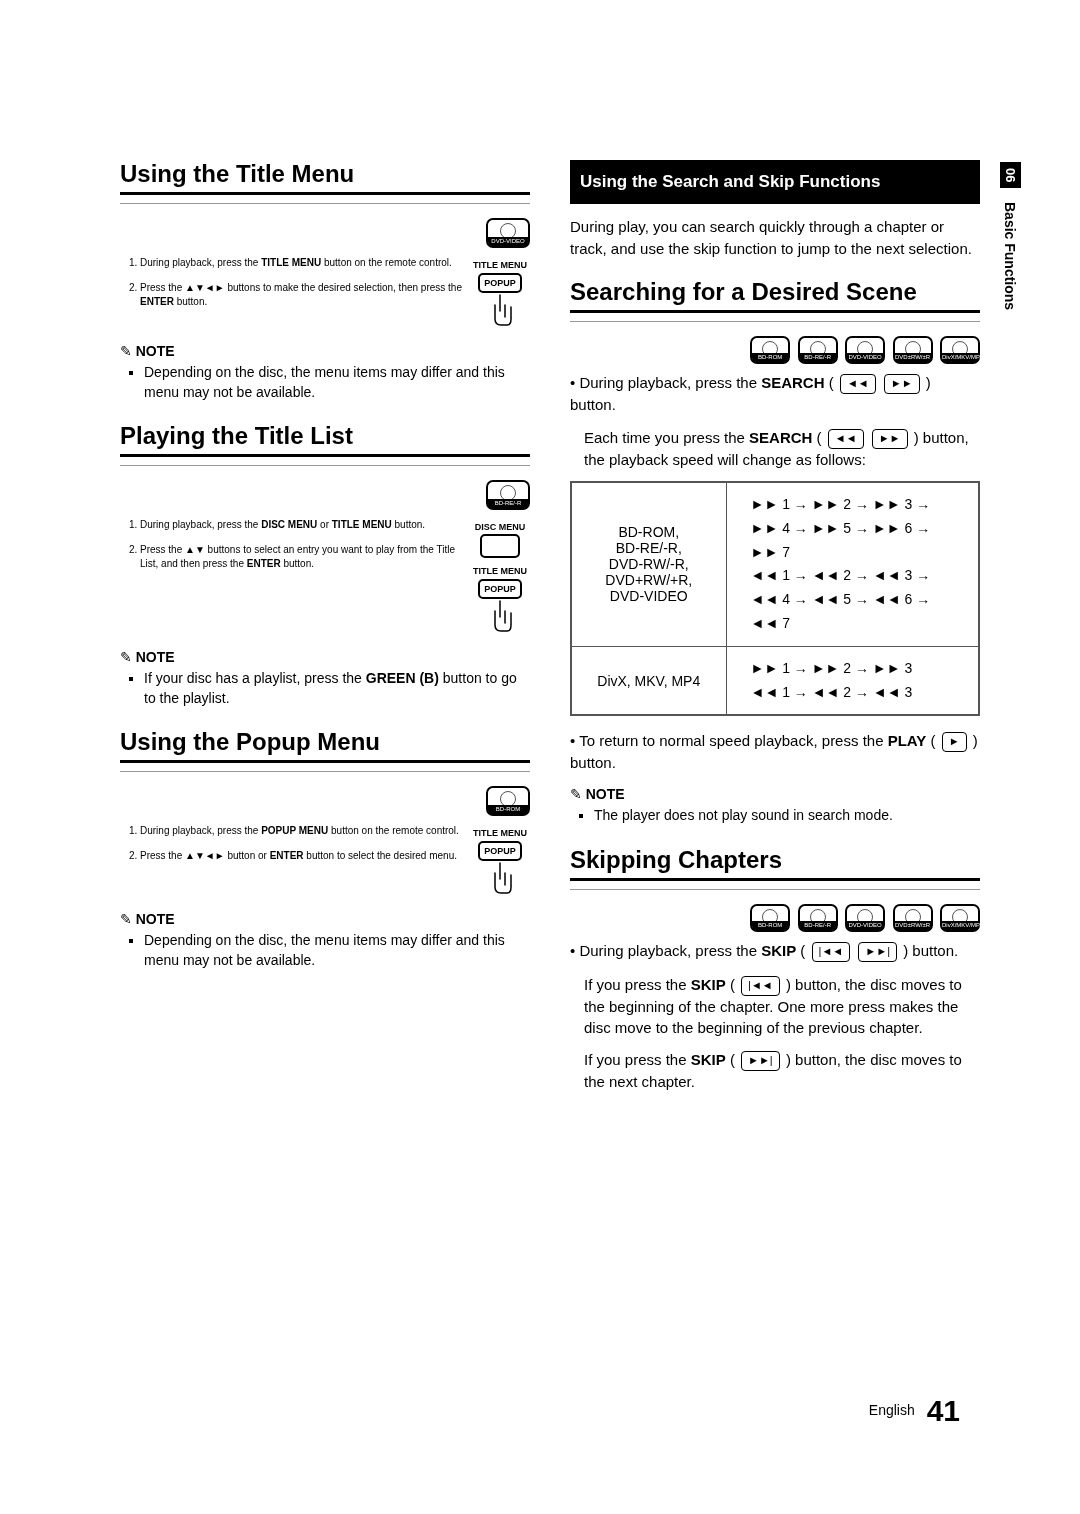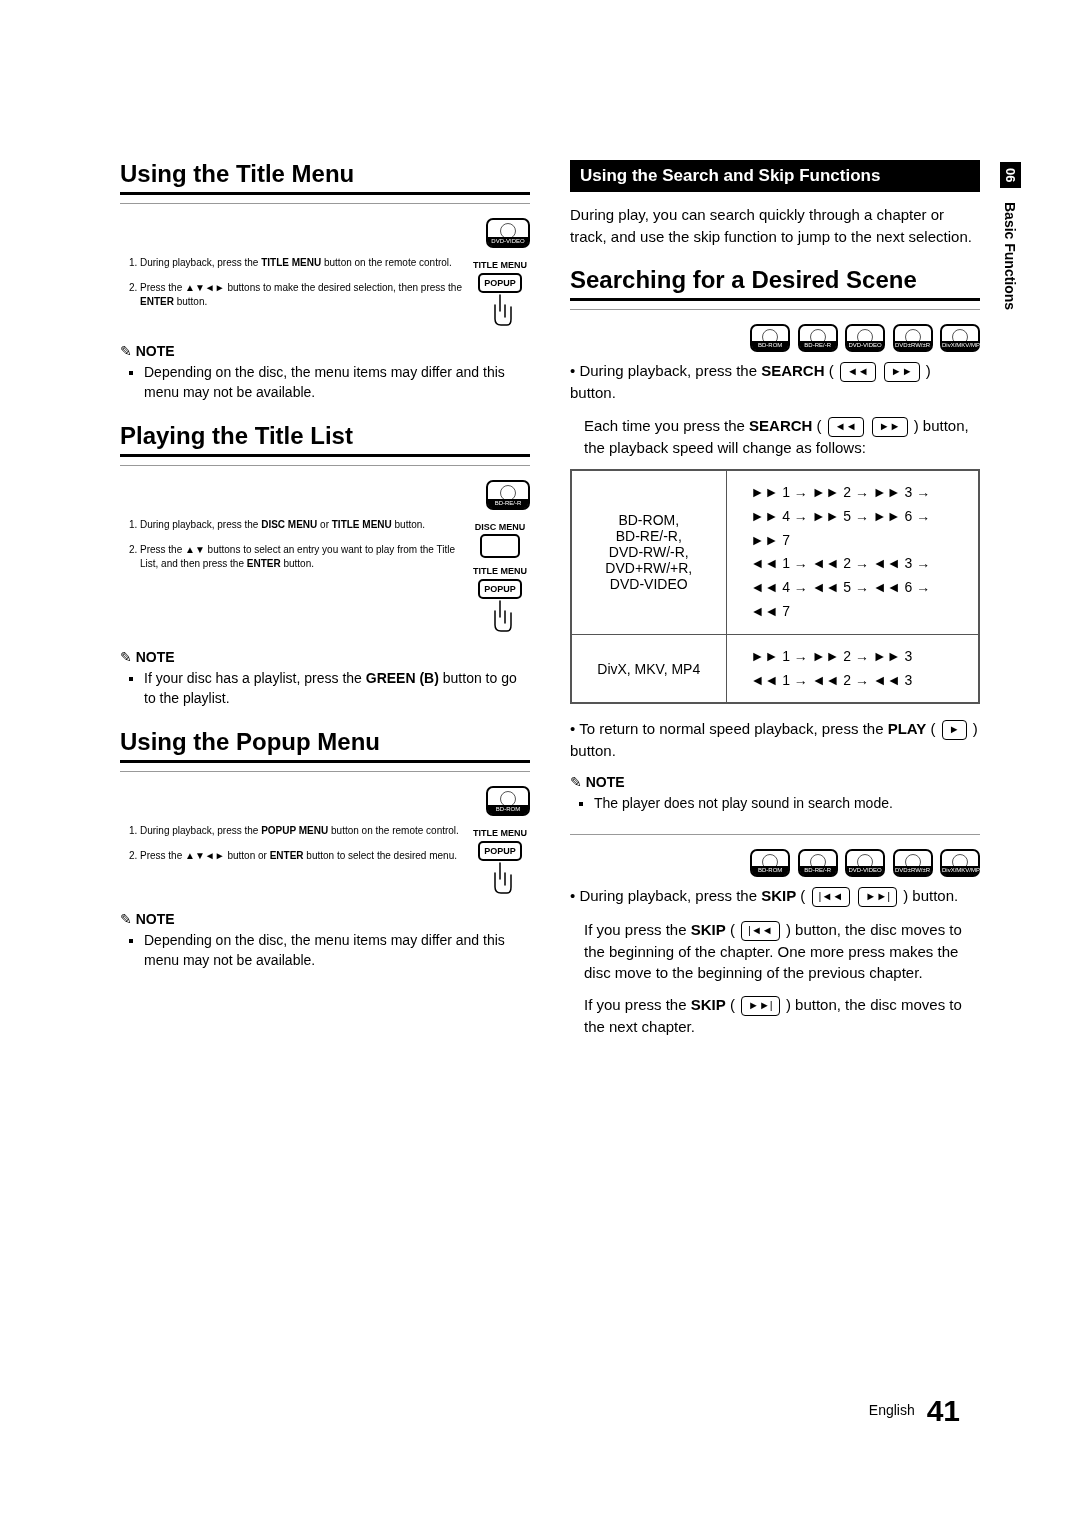--- a/index.html
+++ b/index.html
@@ -32,21 +32,21 @@
     border-bottom: 3px solid #000;
     padding-bottom: 4px;
     display: block;
   }
   .subrule { border-bottom: 1px solid #999; margin-bottom: 14px; }
   .sub-heading-bar {
     background: #000;
     color: #fff;
     font-weight: bold;
     font-size: 17px;
-    padding: 6px 10px;
+    padding: 12px 10px;
     margin-bottom: 12px;
   }
   ol.steps {
     padding-left: 20px;
     margin: 0 0 10px 0;
     font-size: 10px;
     line-height: 1.45;
   }
   ol.steps li { margin-bottom: 10px; }
   .note-label {
@@ -330,20 +330,21 @@
       <span>To return to normal speed playback, press the </span><b>PLAY</b><span> ( </span>
       <span class="inline-icon">►</span>
       <span> ) button.</span>
     </div>
 
     <div class="note-label">NOTE</div>
     <ul class="note-list">
       <li>The player does not play sound in search mode.</li>
     </ul>
 
+    <h2 class="section-title">Skipping Chapters</h2>
     <div class="subrule"></div>
     <div class="icon-strip">
       <span class="disc-icon mini"><span class="lbl">BD-ROM</span></span>
       <span class="disc-icon mini"><span class="lbl">BD-RE/-R</span></span>
       <span class="disc-icon mini"><span class="lbl">DVD-VIDEO</span></span>
       <span class="disc-icon mini"><span class="lbl">DVD±RW/±R</span></span>
       <span class="disc-icon mini"><span class="lbl">DivX/MKV/MP4</span></span>
     </div>
 
     <div class="bullet-para">

